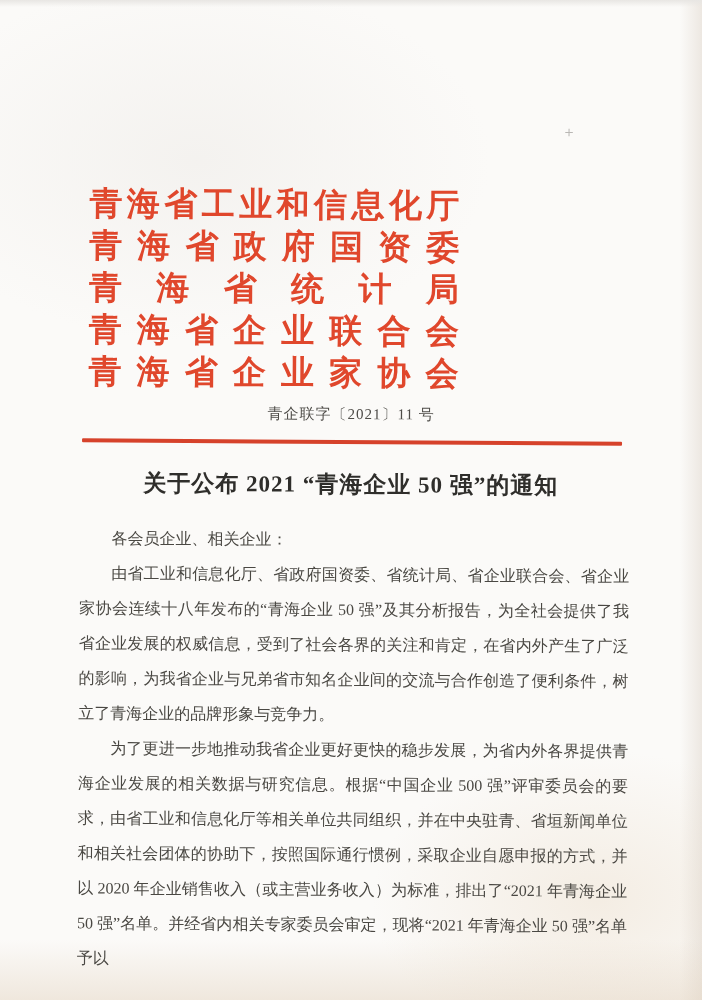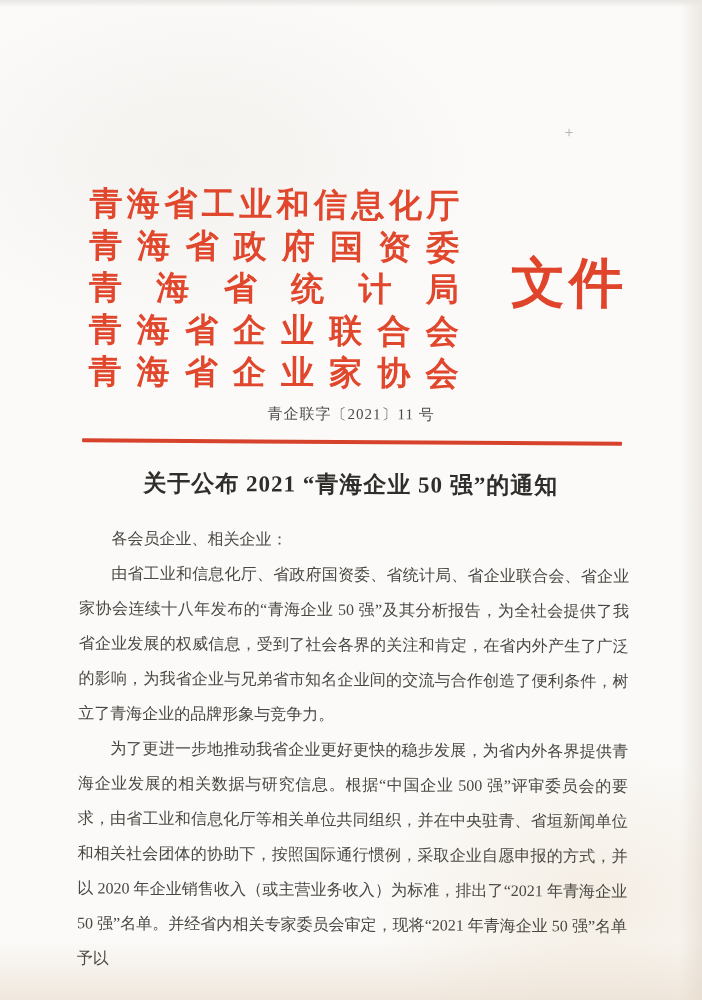--- a/index.html
+++ b/index.html
@@ -179,21 +179,20 @@
           <span>海</span>
           <span>省</span>
           <span>企</span>
           <span>业</span>
           <span>家</span>
           <span>协</span>
           <span>会</span>
         </div>
     </div>
 
-    <div class="document-word">文件</div>
 
     <div class="ref-number">青企联字〔2021〕11 号</div>
 
     <div class="red-rule"></div>
 
     <div class="doc-title">关于公布 2021 “青海企业 50 强”的通知</div>
 
     <div class="doc-body">
       <p class="salutation">各会员企业、相关企业：</p>
       <p>由省工业和信息化厅、省政府国资委、省统计局、省企业联合会、省企业家协会连续十八年发布的“青海企业 50 强”及其分析报告，为全社会提供了我省企业发展的权威信息，受到了社会各界的关注和肯定，在省内外产生了广泛的影响，为我省企业与兄弟省市知名企业间的交流与合作创造了便利条件，树立了青海企业的品牌形象与竞争力。</p>

